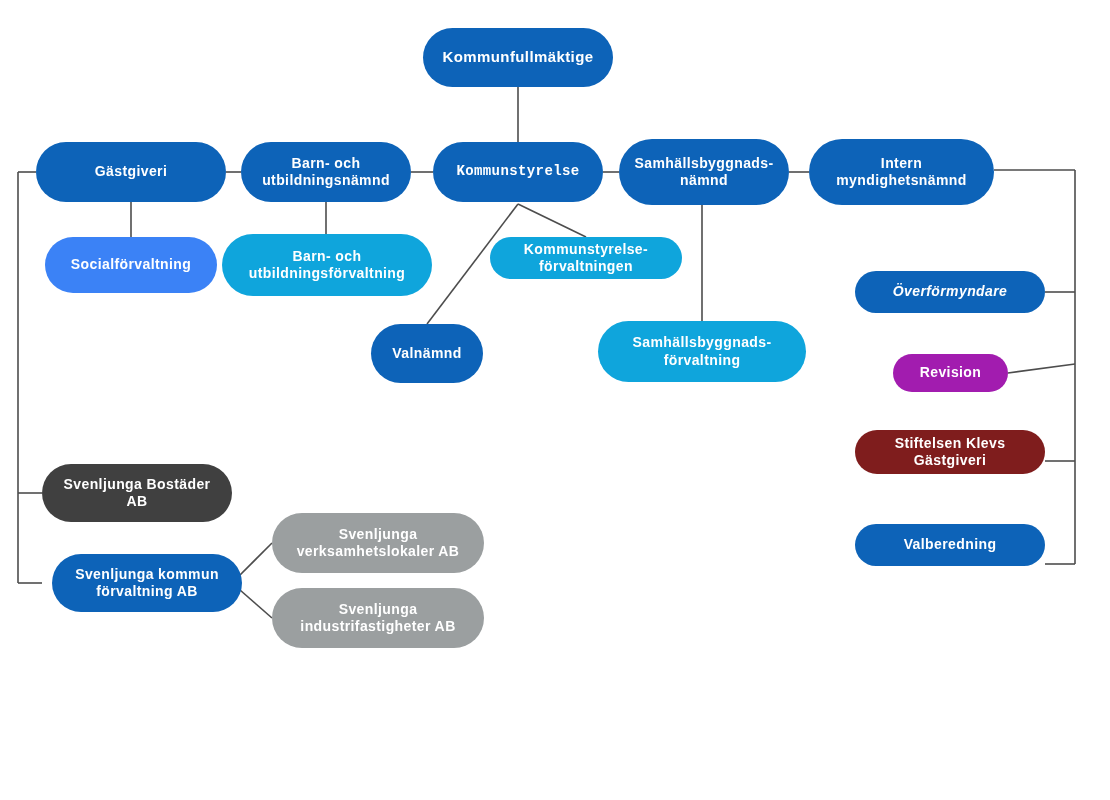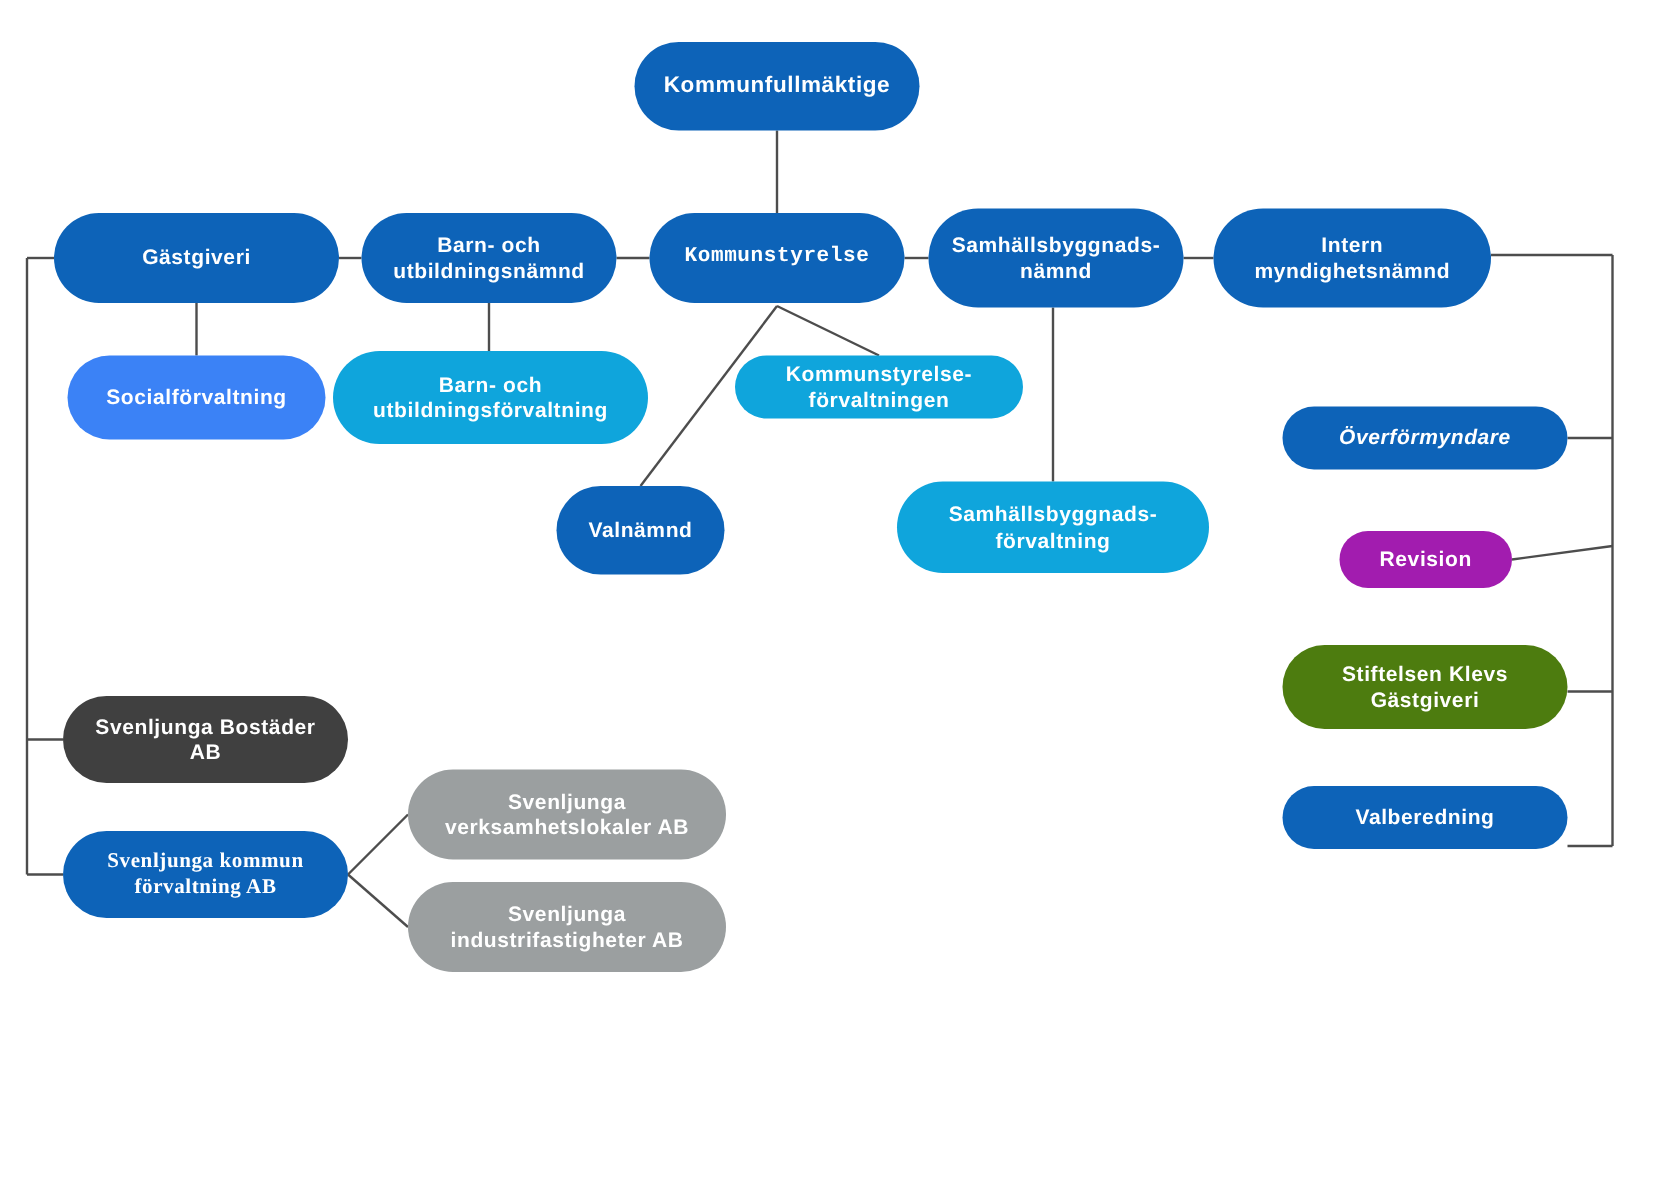--- a/index.html
+++ b/index.html
@@ -113,32 +113,32 @@
       <div class="node" style="left: 598px; top: 321px; width: 208px; height: 61px; background: rgb(15, 165, 220); border-radius: 30.5px; font-size: 14px;">
         <span class="node-label">Samhällsbyggnads-
 förvaltning</span>
       </div>
       <div class="node" style="left: 855px; top: 271px; width: 190px; height: 42px; background: rgb(13, 99, 184); border-radius: 21px; font-size: 14px; font-style: italic;">
         <span class="node-label">Överförmyndare</span>
       </div>
       <div class="node" style="left: 893px; top: 354px; width: 115px; height: 38px; background: #a21caf; border-radius: 19px; font-size: 14px;">
         <span class="node-label">Revision</span>
       </div>
-      <div class="node" style="left: 855px; top: 430px; width: 190px; height: 56px; background: #4d7c0f; border-radius: 31px; font-size: 14px;">
+      <div class="node" style="left: 855px; top: 430px; width: 190px; height: 44px; background: #7f1d1d; border-radius: 31px; font-size: 14px;">
         <span class="node-label">Stiftelsen Klevs
 Gästgiveri</span>
       </div>
       <div class="node" style="left: 855px; top: 524px; width: 190px; height: 42px; background: rgb(13, 99, 184); border-radius: 21px; font-size: 14px;">
         <span class="node-label">Valberedning</span>
       </div>
       <div class="node" style="left: 42px; top: 464px; width: 190px; height: 58px; background: #404040; border-radius: 29px; font-size: 14px;">
         <span class="node-label">Svenljunga Bostäder
 AB</span>
       </div>
-      <div class="node" style="left: 42px; top: 554px; width: 190px; height: 58px; background: rgb(13, 99, 184); border-radius: 29px; font-size: 14px; font-family: Liberation Serif, serif;">
+      <div class="node" style="left: 52px; top: 554px; width: 190px; height: 58px; background: rgb(13, 99, 184); border-radius: 29px; font-size: 14px;">
         <span class="node-label">Svenljunga kommun
 förvaltning AB</span>
       </div>
       <div class="node" style="left: 272px; top: 513px; width: 212px; height: 60px; background: rgb(155, 159, 160); border-radius: 30px; font-size: 14px;">
         <span class="node-label">Svenljunga
 verksamhetslokaler AB</span>
       </div>
       <div class="node" style="left: 272px; top: 588px; width: 212px; height: 60px; background: rgb(155, 159, 160); border-radius: 30px; font-size: 14px;">
         <span class="node-label">Svenljunga
 industrifastigheter AB</span>

